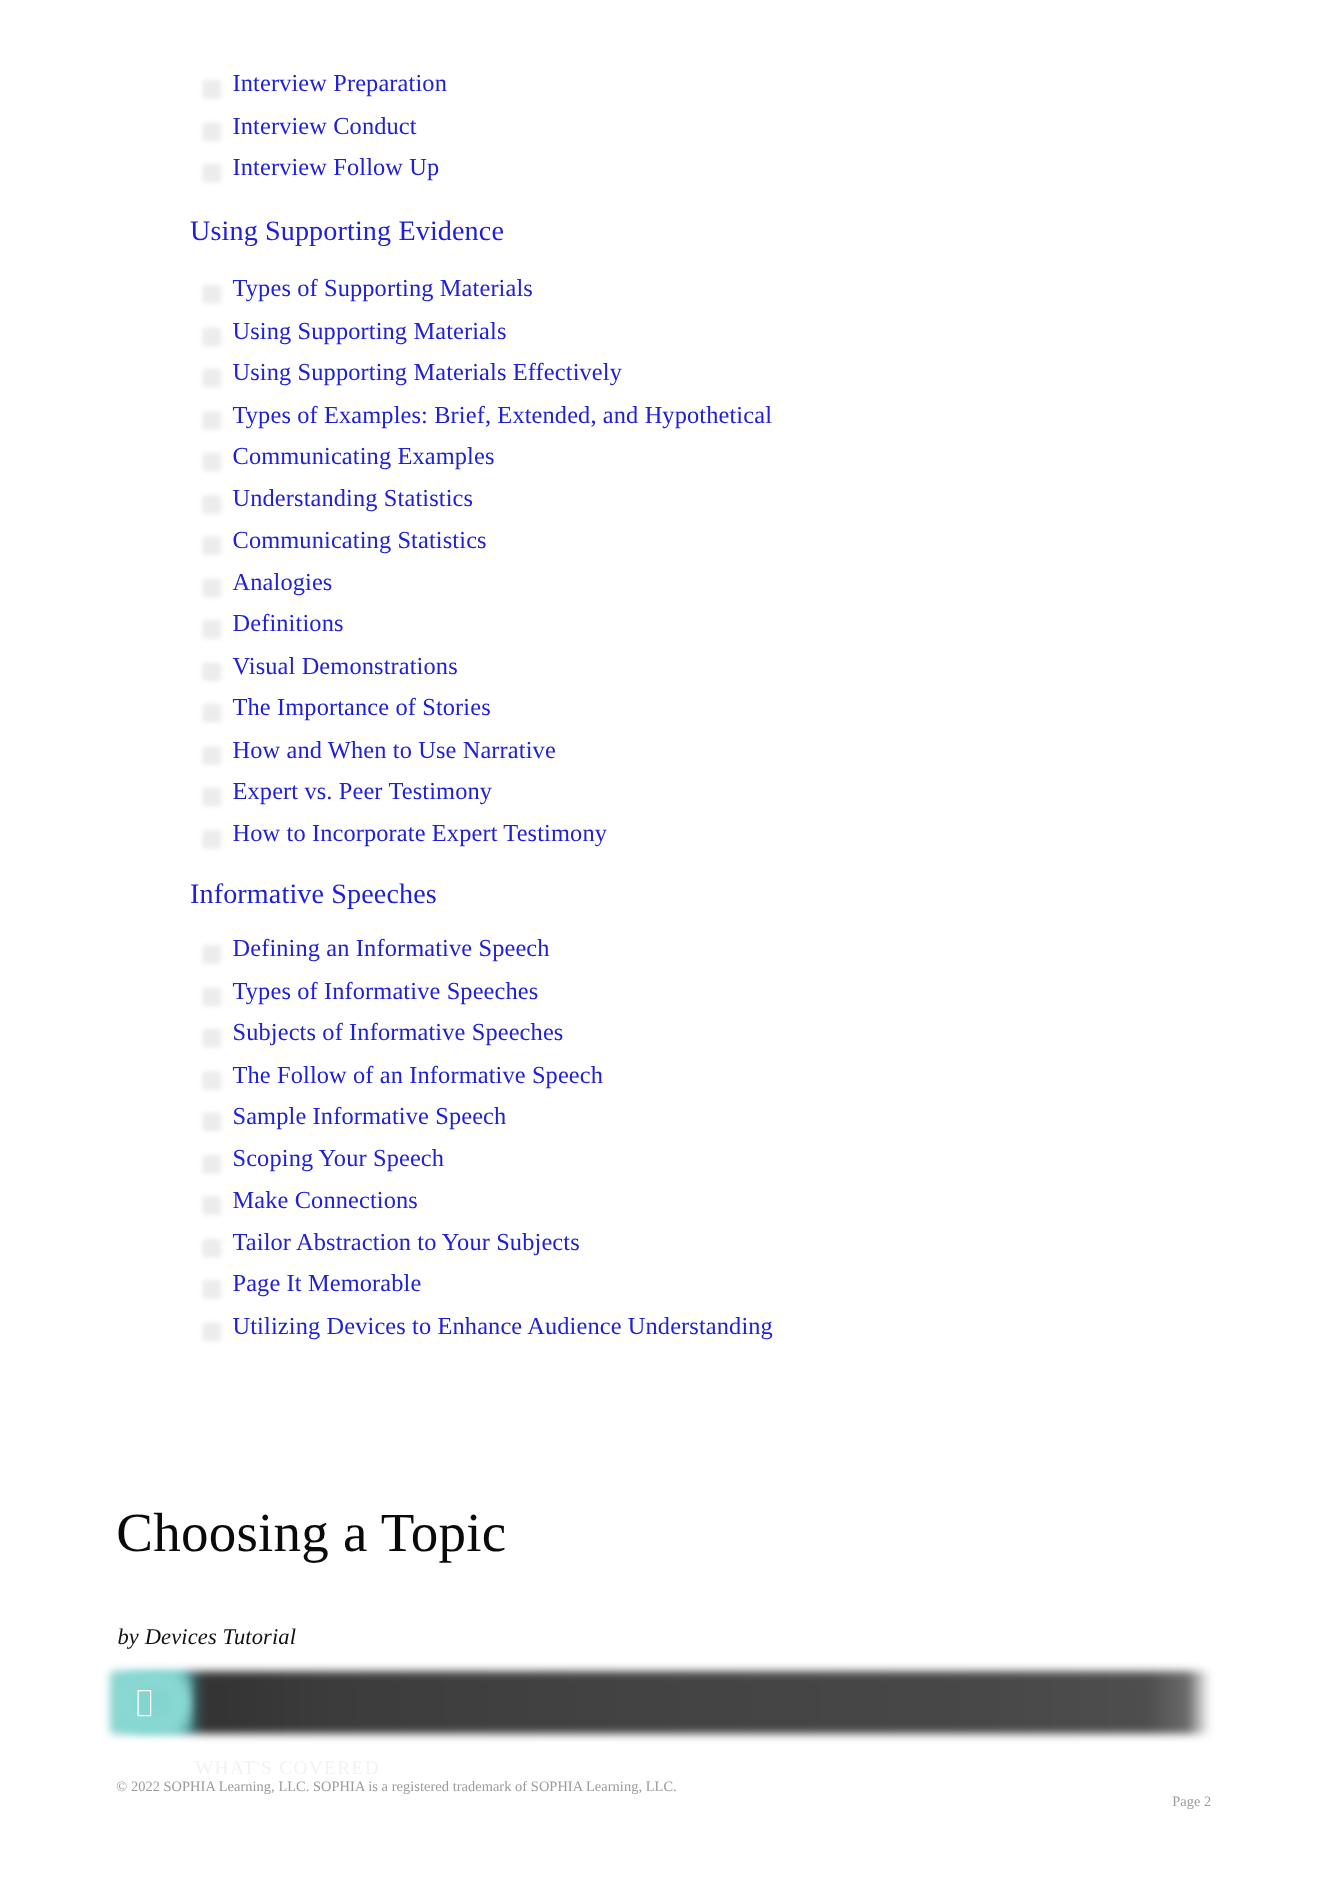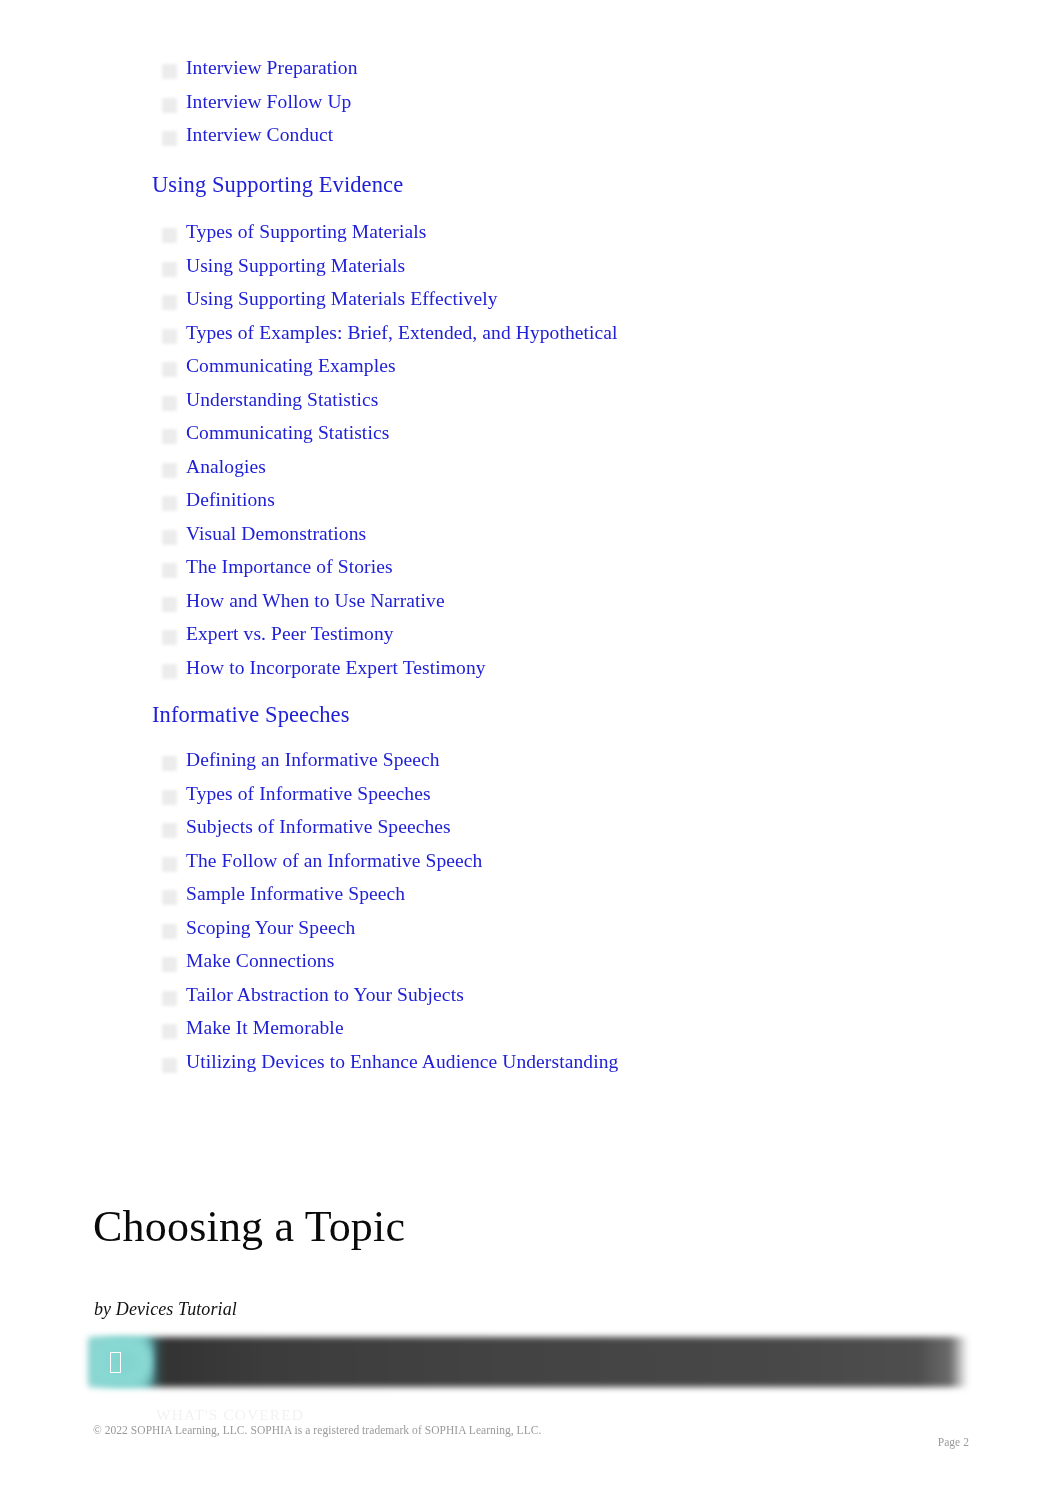--- a/index.html
+++ b/index.html
@@ -187,25 +187,25 @@
 <div class="page">
 
   <div class="block" id="group-interview">
     <ul class="toc-list">
       <li class="toc-item">
         <span class="toc-bullet"></span>
         <span class="toc-link">Interview Preparation</span>
       </li>
       <li class="toc-item">
         <span class="toc-bullet"></span>
+        <span class="toc-link">Interview Conduct</span>
+      </li>
+      <li class="toc-item">
+        <span class="toc-bullet"></span>
         <span class="toc-link">Interview Follow Up</span>
-      </li>
-      <li class="toc-item">
-        <span class="toc-bullet"></span>
-        <span class="toc-link">Interview Conduct</span>
       </li>
     </ul>
   </div>
 
   <div class="block" id="heading-evidence">
     <h2 class="toc-heading">Using Supporting Evidence</h2>
   </div>
 
   <div class="block" id="group-evidence">
     <ul class="toc-list">
@@ -301,21 +301,21 @@
       <li class="toc-item">
         <span class="toc-bullet"></span>
         <span class="toc-link">Make Connections</span>
       </li>
       <li class="toc-item">
         <span class="toc-bullet"></span>
         <span class="toc-link">Tailor Abstraction to Your Subjects</span>
       </li>
       <li class="toc-item">
         <span class="toc-bullet"></span>
-        <span class="toc-link">Make It Memorable</span>
+        <span class="toc-link">Page It Memorable</span>
       </li>
       <li class="toc-item">
         <span class="toc-bullet"></span>
         <span class="toc-link">Utilizing Devices to Enhance Audience Understanding</span>
       </li>
     </ul>
   </div>
 
   <h1 class="article-title">Choosing a Topic</h1>
   <div class="byline">by Devices Tutorial</div>

